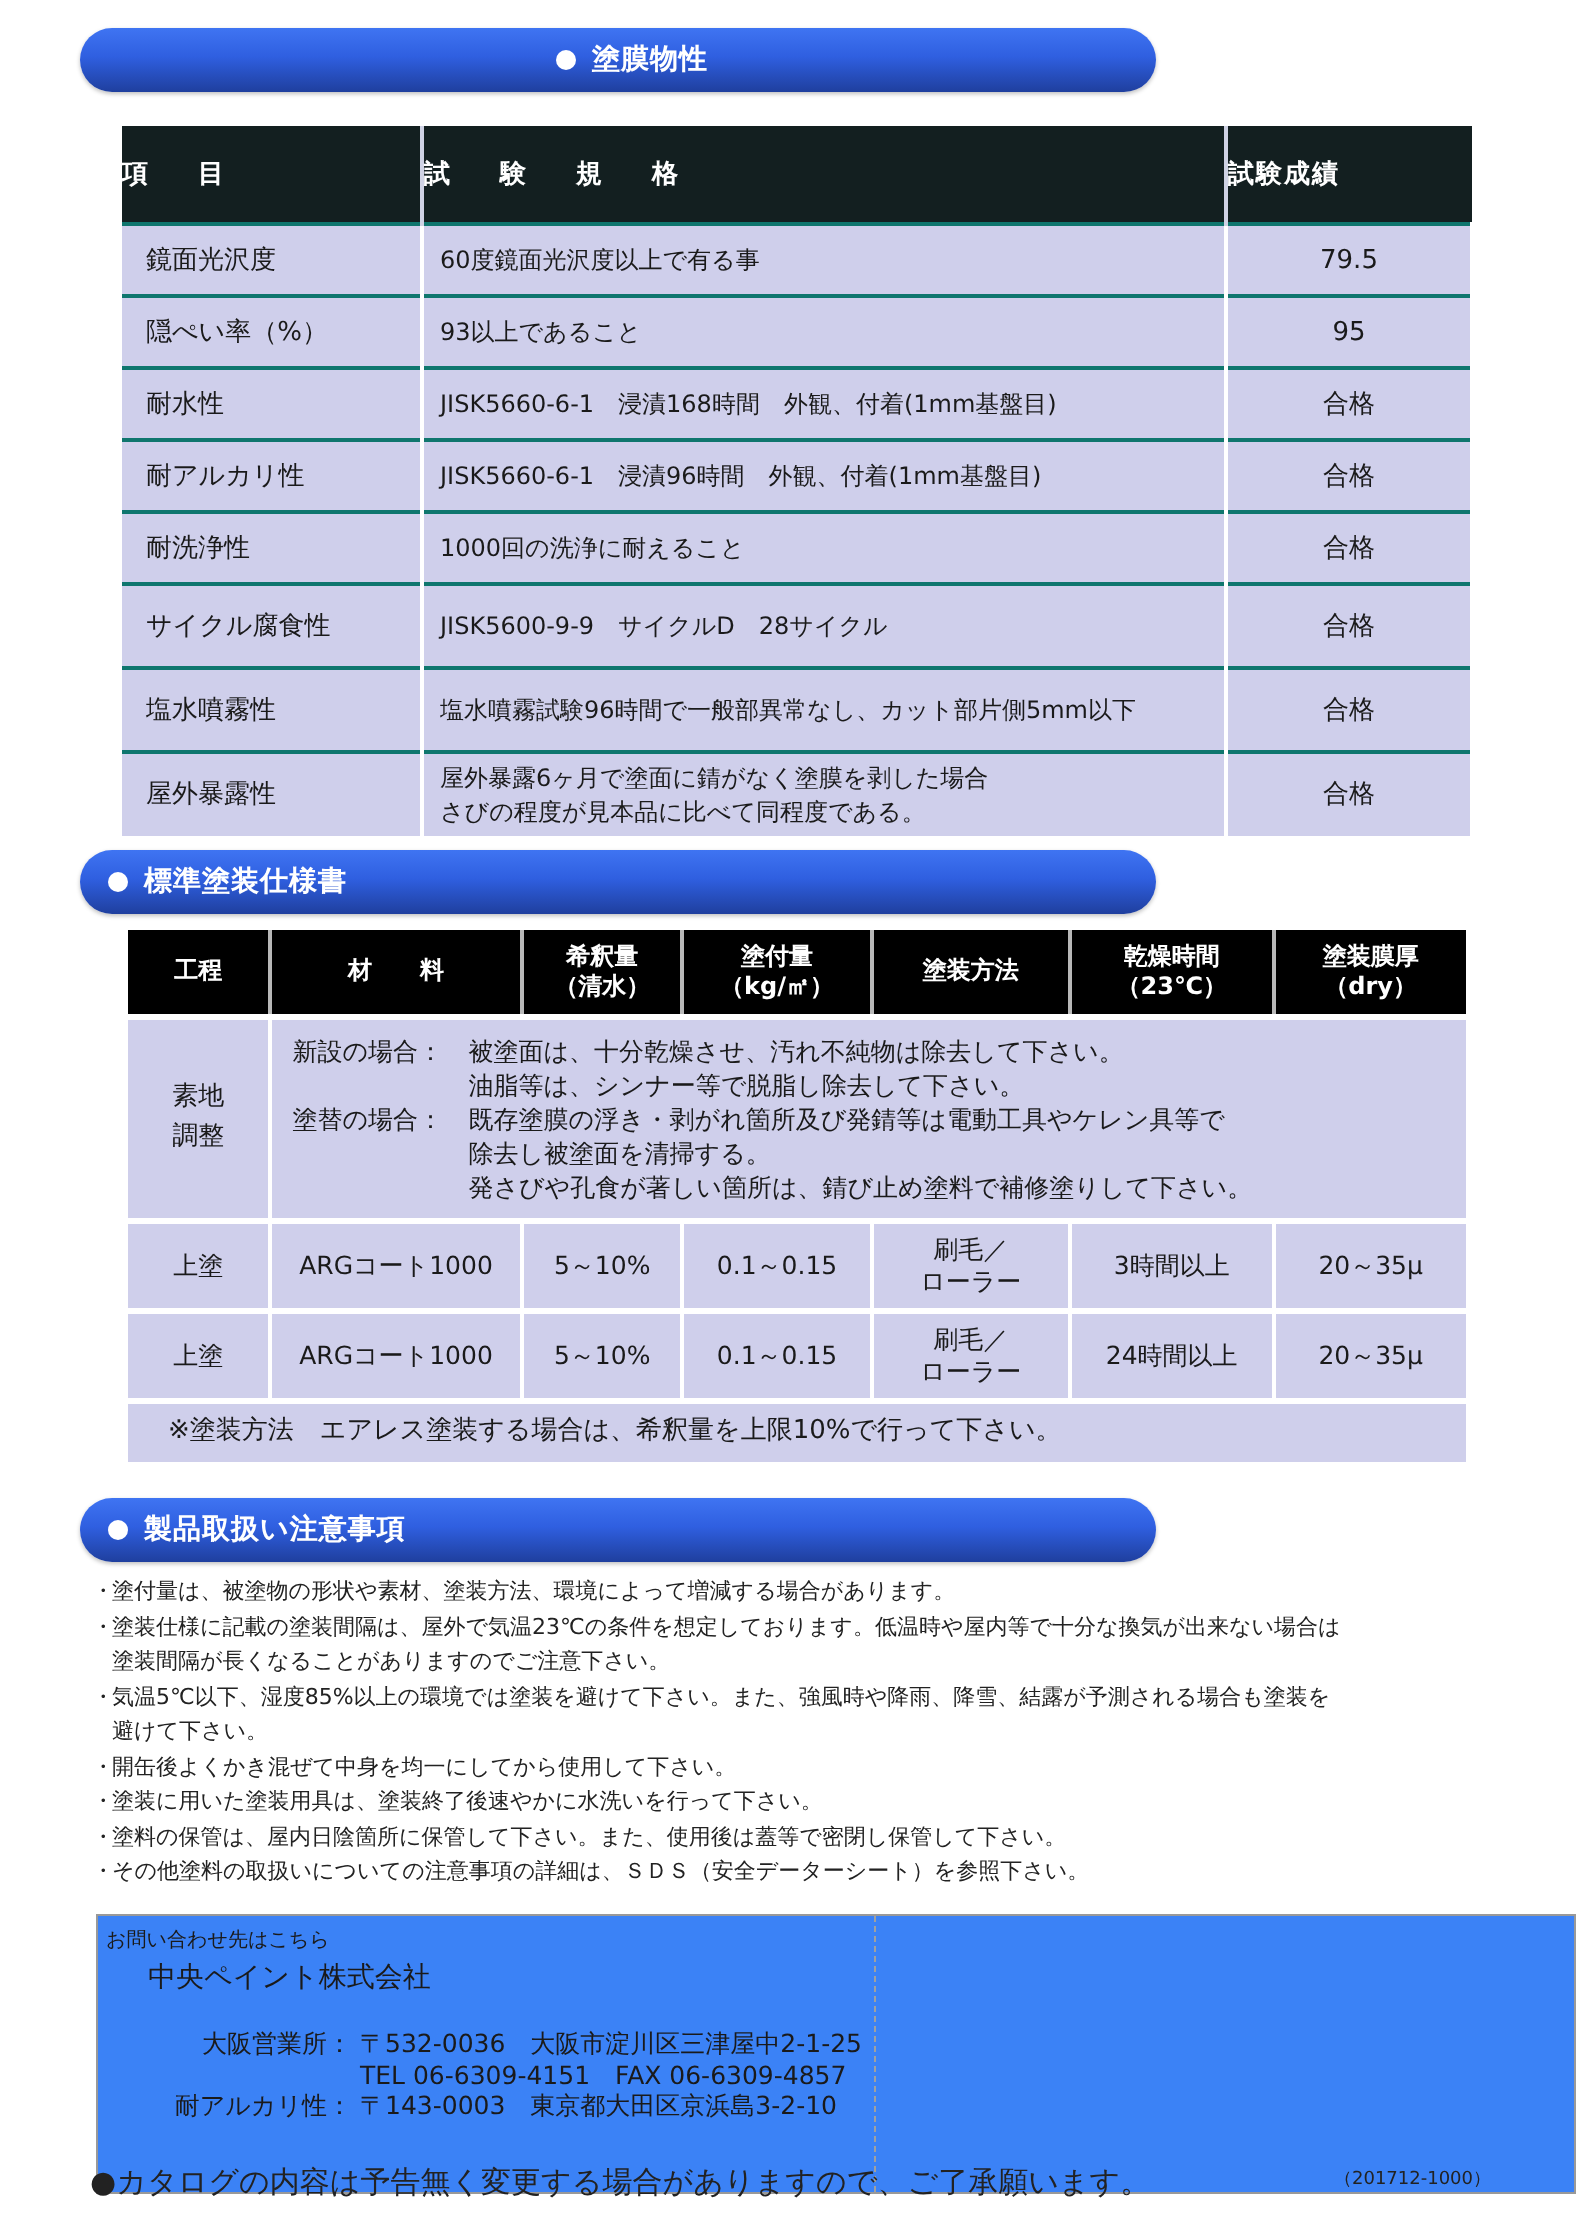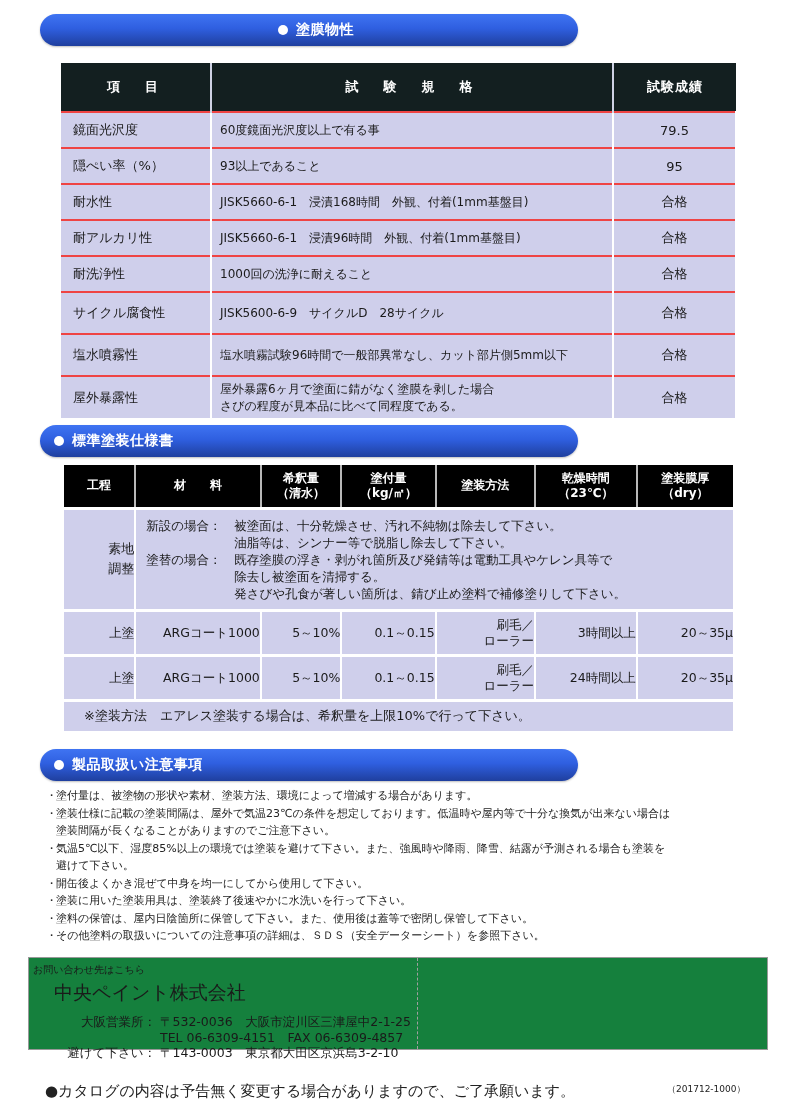--- a/index.html
+++ b/index.html
@@ -15,63 +15,63 @@
     color: #ffffff; font-weight: bold; font-size: 14px; letter-spacing: 0.5px;
   }
   .section-bar .dot {
     width: 10px; height: 10px; border-radius: 50%; background: #ffffff; margin-right: 8px; flex: none;
   }
 
   
   .props { position: absolute; left: 61px; top: 63px; width: 675px; border-collapse: collapse; table-layout: fixed; }
   .props th {
     background: #131f20; color: #ffffff; height: 49px; font-size: 13px; font-weight: bold;
-    letter-spacing: 6px; border-right: 2px solid #cfd2e4; text-align: center;
+    letter-spacing: 6px; border-right: 2px solid #cfd2e4; text-align: left;
   }
   .props th:last-child { border-right: none; letter-spacing: 1px; }
   .props td {
-    background: #cfcfeb; font-size: 13px; border-right: 2px solid #ffffff; border-top: 2px solid #ef4444;
+    background: #cfcfeb; font-size: 13px; border-right: 2px solid #ffffff; border-top: 2px solid #0f766e;
     padding: 0 12px; height: 36px; color: #1a1a1a;
   }
   .props td.spec { font-size: 12px; padding-left: 8px; }
   .props td.res { text-align: center; }
   .props tr.tall td { height: 42px; }
   .props tr.xtall td { height: 42px; line-height: 17px; }
 
   
   .spec-table { position: absolute; left: 64px; top: 465px; width: 669px; border-collapse: collapse; table-layout: fixed; }
   .spec-table th {
     background: #000000; color: #ffffff; height: 43px; font-size: 12px; font-weight: bold; text-align: center;
     border-right: 2px solid #b8b8b8; line-height: 15px;
   }
   .spec-table th:last-child { border-right: none; }
   .spec-table td {
-    background: #cfcfeb; font-size: 12.5px; text-align: right; border-right: 2px solid #ffffff; border-top: 3px solid #ffffff;
+    background: #cfcfeb; font-size: 12.5px; text-align: center; border-right: 2px solid #ffffff; border-top: 3px solid #ffffff;
     height: 45px; line-height: 16px;
   }
   .spec-table td:last-child { border-right: none; }
   .spec-table td.prep-label { height: 102px; line-height: 20px; font-size: 13px; }
   .spec-table td.prep-body { text-align: left; padding: 4px 0 4px 10px; font-size: 12.5px; line-height: 17px; }
   .prep-line { display: flex; white-space: nowrap; }
   .prep-line .lbl { width: 88px; flex: none; }
   .spec-table td.note { text-align: left; padding-left: 20px; height: 31px; font-size: 13px; }
 
   
   .precautions { position: absolute; left: 46px; top: 787px; width: 700px; font-size: 11px; line-height: 17.5px; color: #222; }
   .precautions .item { display: flex; }
   .precautions .bul { width: 10px; flex: none; }
 
   
   .contact-box {
-    position: absolute; left: 28px; top: 957px; width: 740px; height: 93px;
-    border: 1.5px solid #999; background: #15803d;
+    position: absolute; left: 48px; top: 957px; width: 740px; height: 140px;
+    border: 1.5px solid #999; background: #3b82f6;
   }
   .contact-box .divider { position: absolute; left: 388px; top: 0; bottom: 0; border-left: 1px dashed #a0a0a0; }
   .contact-box .inquiry { position: absolute; left: 4px; top: 5px; font-size: 10px; }
-  .contact-box .company { position: absolute; left: 25px; top: 22px; font-size: 19px; }
+  .contact-box .company { position: absolute; left: 25px; top: 22px; font-size: 14px; }
   .contact-box .offices { position: absolute; left: 27px; top: 56px; font-size: 12.5px; line-height: 15.5px; }
   .office-row { display: flex; white-space: nowrap; }
   .office-row .name { width: 104px; text-align: right; padding-right: 4px; }
   .footer-note { position: absolute; left: 45px; top: 1082px; font-size: 15px; color: #222; }
   .footer-code { position: absolute; left: 667px; top: 1083px; font-size: 9px; color: #222; }
 </style>
 </head>
 <body>
 
 <div class="section-bar" style="top:14px;justify-content:center;">
@@ -113,21 +113,21 @@
       <td class="spec">JISK5660-6-1　浸漬96時間　外観、付着(1mm基盤目)</td>
       <td class="res">合格</td>
     </tr>
     <tr>
       <td>耐洗浄性</td>
       <td class="spec">1000回の洗浄に耐えること</td>
       <td class="res">合格</td>
     </tr>
     <tr class="tall">
       <td>サイクル腐食性</td>
-      <td class="spec">JISK5600-6-9　サイクルD　28サイクル</td>
+      <td class="spec">JISK5600-9-9　サイクルD　28サイクル</td>
       <td class="res">合格</td>
     </tr>
     <tr class="tall">
       <td>塩水噴霧性</td>
       <td class="spec">塩水噴霧試験96時間で一般部異常なし、カット部片側5mm以下</td>
       <td class="res">合格</td>
     </tr>
     <tr class="xtall">
       <td>屋外暴露性</td>
       <td class="spec">
@@ -285,21 +285,21 @@
   <div class="offices">
     <div class="office-row">
       <span class="name">大阪営業所：</span>
       <span>〒532-0036　大阪市淀川区三津屋中2-1-25</span>
     </div>
     <div class="office-row">
       <span class="name"></span>
       <span>TEL 06-6309-4151　FAX 06-6309-4857</span>
     </div>
     <div class="office-row">
-      <span class="name">避けて下さい：</span>
+      <span class="name">耐アルカリ性：</span>
       <span>〒143-0003　東京都大田区京浜島3-2-10</span>
     </div>
     <div class="office-row">
       <span class="name"></span>
     </div>
   </div>
 </div>
 
 <div class="footer-note">●カタログの内容は予告無く変更する場合がありますので、ご了承願います。</div>
 <div class="footer-code">（201712-1000）</div>

